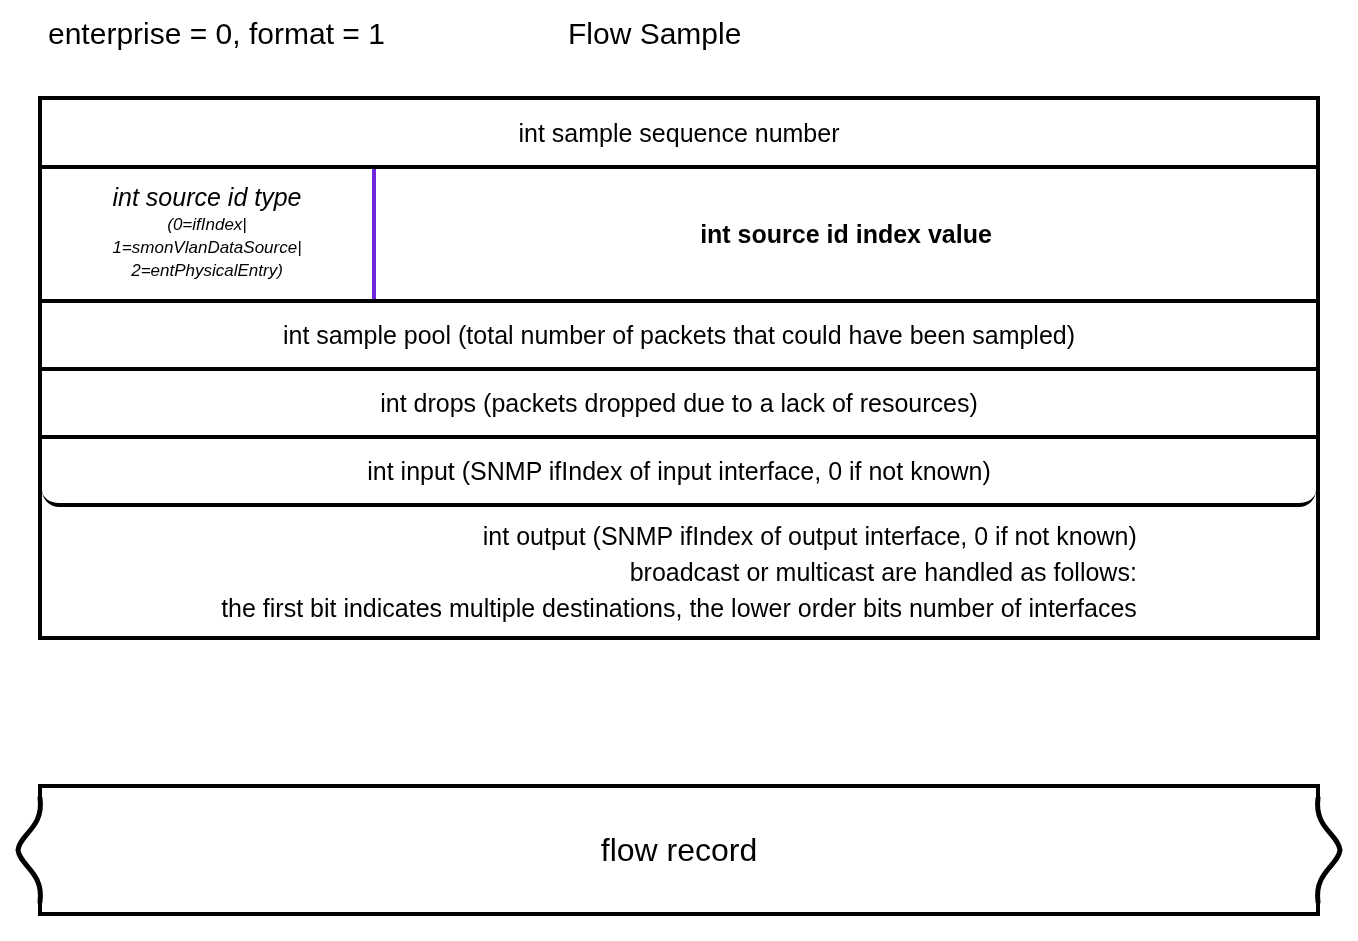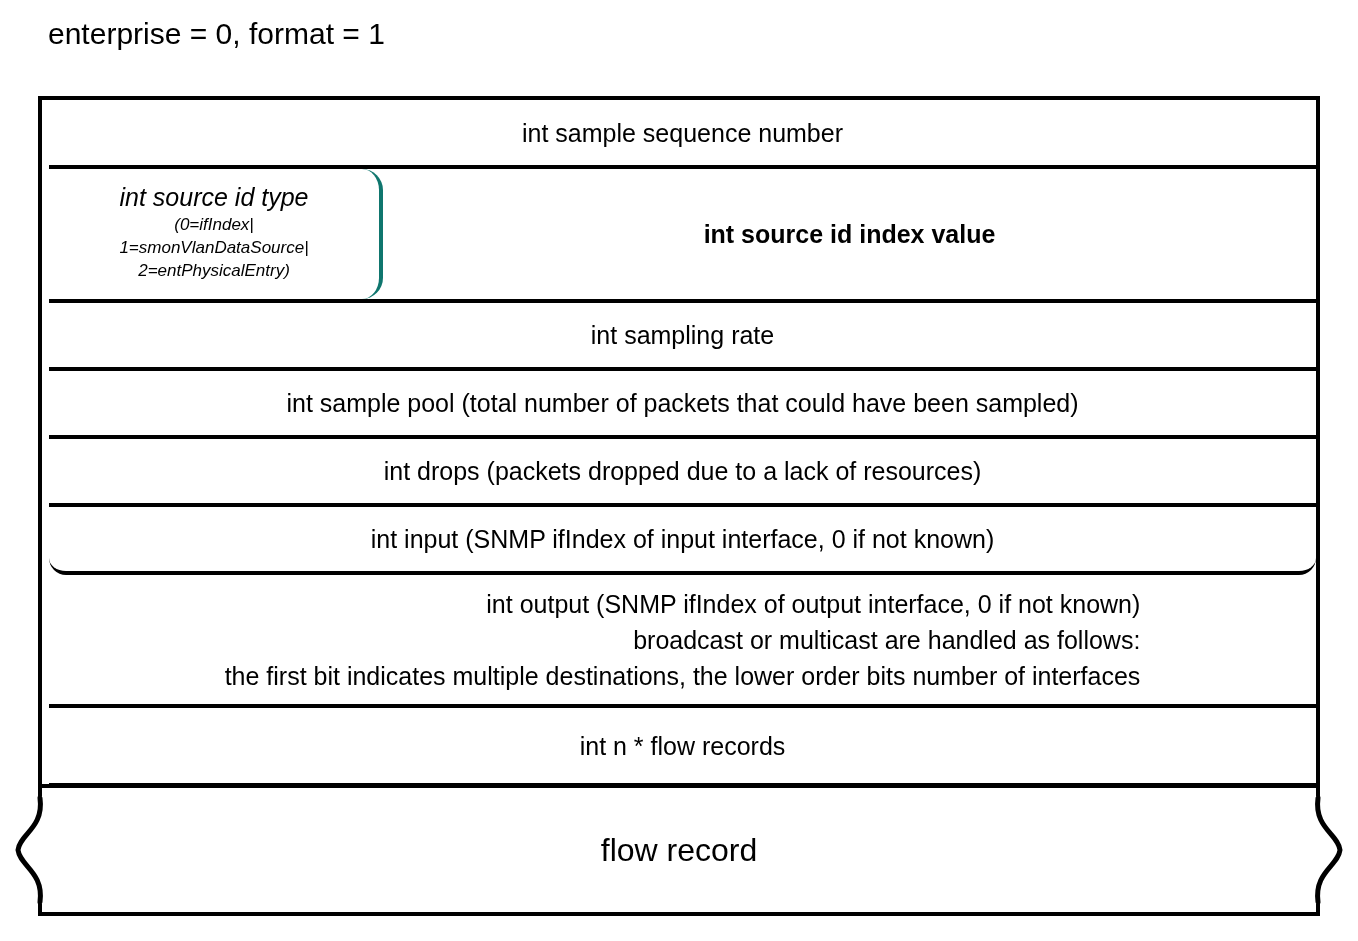--- a/index.html
+++ b/index.html
@@ -55,44 +55,42 @@
   .row {
     border-bottom: 4px solid #000;
     box-sizing: border-box;
     display: flex;
     align-items: center;
     justify-content: center;
     text-align: center;
     font-size: 25px;
     line-height: 36px;
     padding: 0 6px;
-    margin-left: 7px;
   }
   .row-seq      { height: 69px; }
   .row-srcid    { height: 134px; padding: 0; align-items: stretch; }
   .row-rate     { height: 68px; }
   .row-pool     { height: 68px; }
   .row-drops    { height: 68px; }
   .row-input    { height: 68px; border-radius: 17px; }
   .row-output   { height: 133px; text-align: right; }
   .row-records  { height: 79px; border-bottom: 4px solid #000; }
 
   
   .cell-srcid-type {
     width: 334px;
     box-sizing: border-box;
-    border-right: 4px solid #0f766e;
+    border-right: 4px solid #6d28d9;
     display: flex;
     flex-direction: column;
     align-items: center;
     justify-content: center;
     text-align: center;
     font-style: italic;
     padding: 2px 4px 6px 4px;
-    border-radius: 21px;
   }
   .srcid-title {
     font-size: 25px;
     line-height: 31px;
     font-style: italic;
   }
   .srcid-sub {
     font-size: 17px;
     line-height: 23px;
     font-style: italic;
@@ -140,43 +138,41 @@
     line-height: 34px;
     text-align: center;
     pointer-events: none;
   }
 </style>
 </head>
 <body>
 
 <div class="header">
   <div class="header-enterprise">enterprise = 0, format = 1</div>
+  <div class="header-title">Flow Sample</div>
 </div>
 
 <div class="packet-table">
 
   <div class="row row-seq">
     <span>int sample sequence number</span>
   </div>
 
   <div class="row row-srcid">
     <div class="cell-srcid-type">
       <div class="srcid-title">int source id type</div>
       <div class="srcid-sub">(0=ifIndex|</div>
       <div class="srcid-sub">1=smonVlanDataSource|</div>
       <div class="srcid-sub">2=entPhysicalEntry)</div>
     </div>
     <div class="cell-srcid-value">
       <span>int source id index value</span>
     </div>
   </div>
 
-  <div class="row row-rate">
-    <span>int sampling rate</span>
-  </div>
 
   <div class="row row-pool">
     <span>int sample pool (total number of packets that could have been sampled)</span>
   </div>
 
   <div class="row row-drops">
     <span>int drops (packets dropped due to a lack of resources)</span>
   </div>
 
   <div class="row row-input">
@@ -184,23 +180,20 @@
   </div>
 
   <div class="row row-output">
     <div class="multi-line">
       <span>int output (SNMP ifIndex of output interface, 0 if not known)</span>
       <span>broadcast or multicast are handled as follows:</span>
       <span>the first bit indicates multiple destinations, the lower order bits number of interfaces</span>
     </div>
   </div>
 
-  <div class="row row-records">
-    <span>int n * flow records</span>
-  </div>
 
 </div>
 
 <div class="flowrec-block">
   <svg class="flowrec-svg" viewBox="0 0 1330 132" preserveAspectRatio="none">
 
     <line x1="24" y1="2" x2="1306" y2="2" stroke="#000" stroke-width="4"></line>
 
     <line x1="24" y1="130" x2="1306" y2="130" stroke="#000" stroke-width="4"></line>
 

